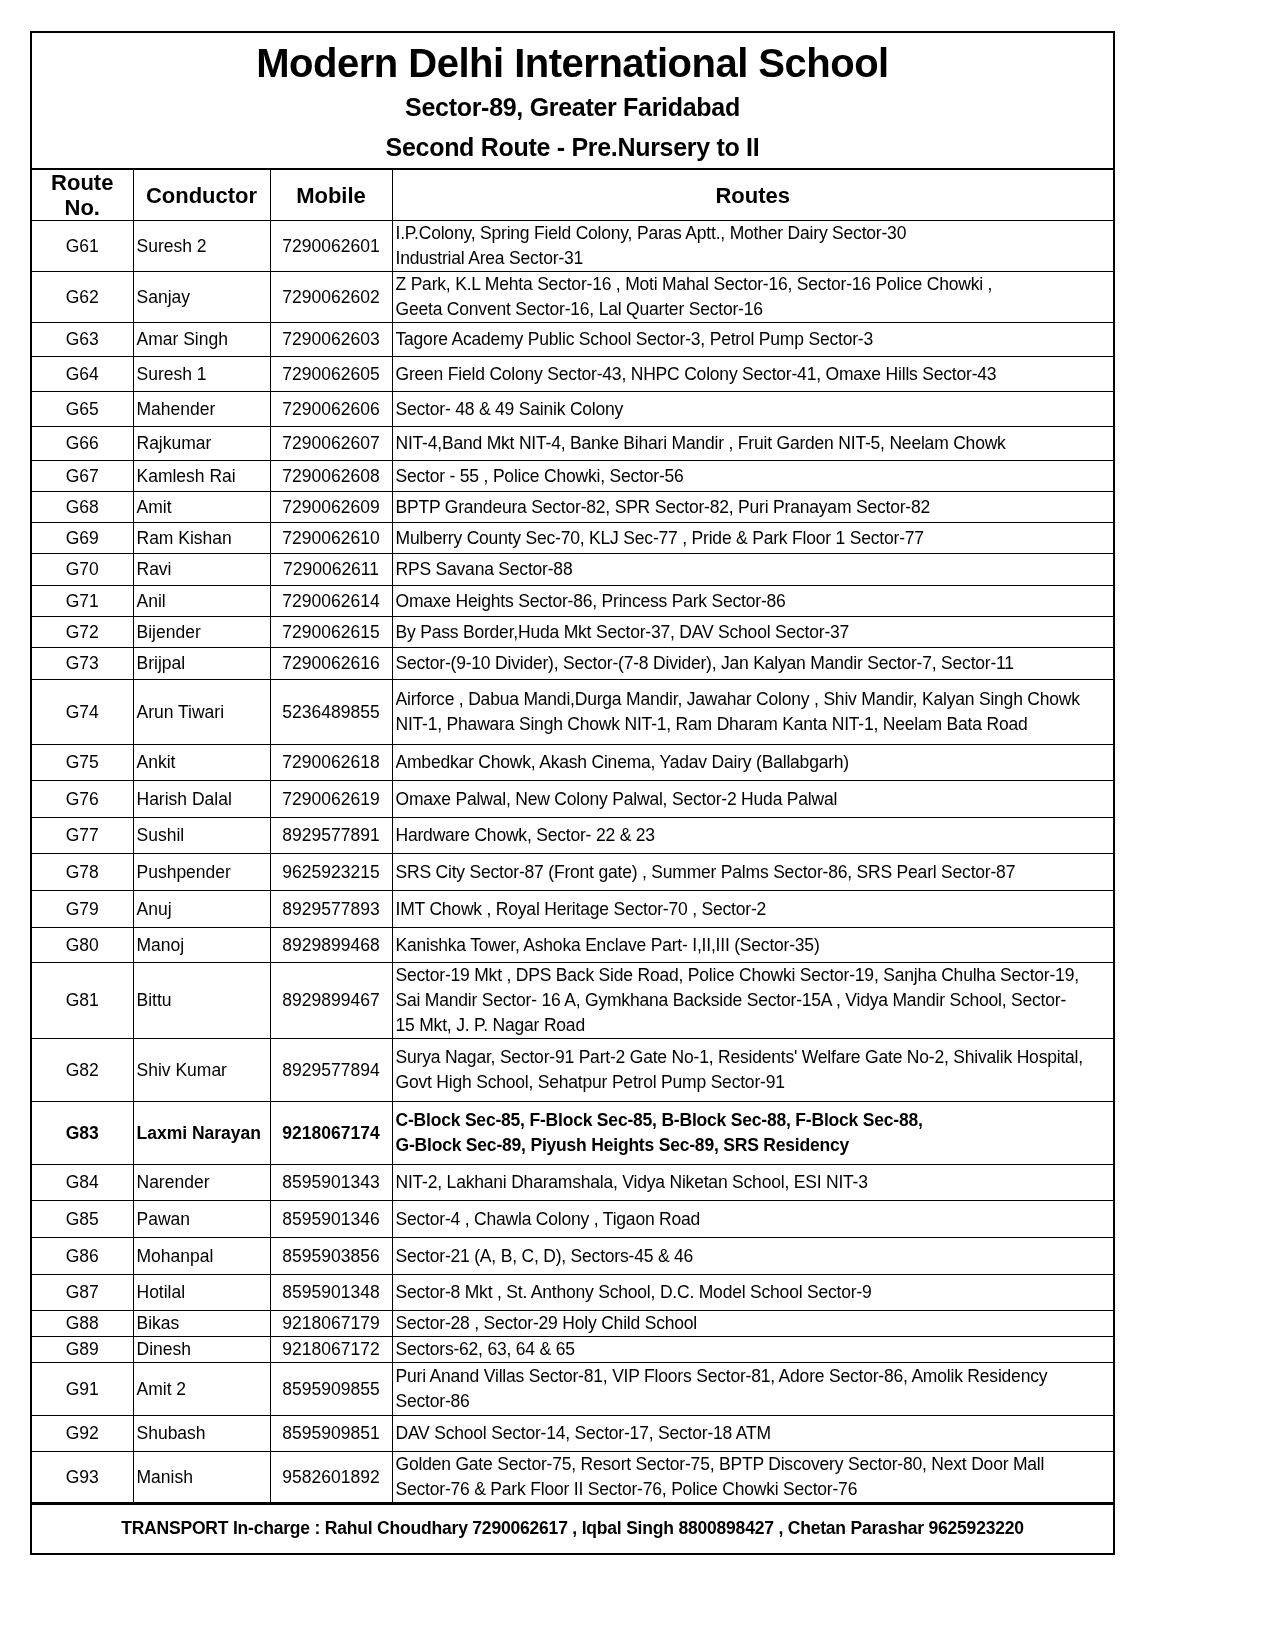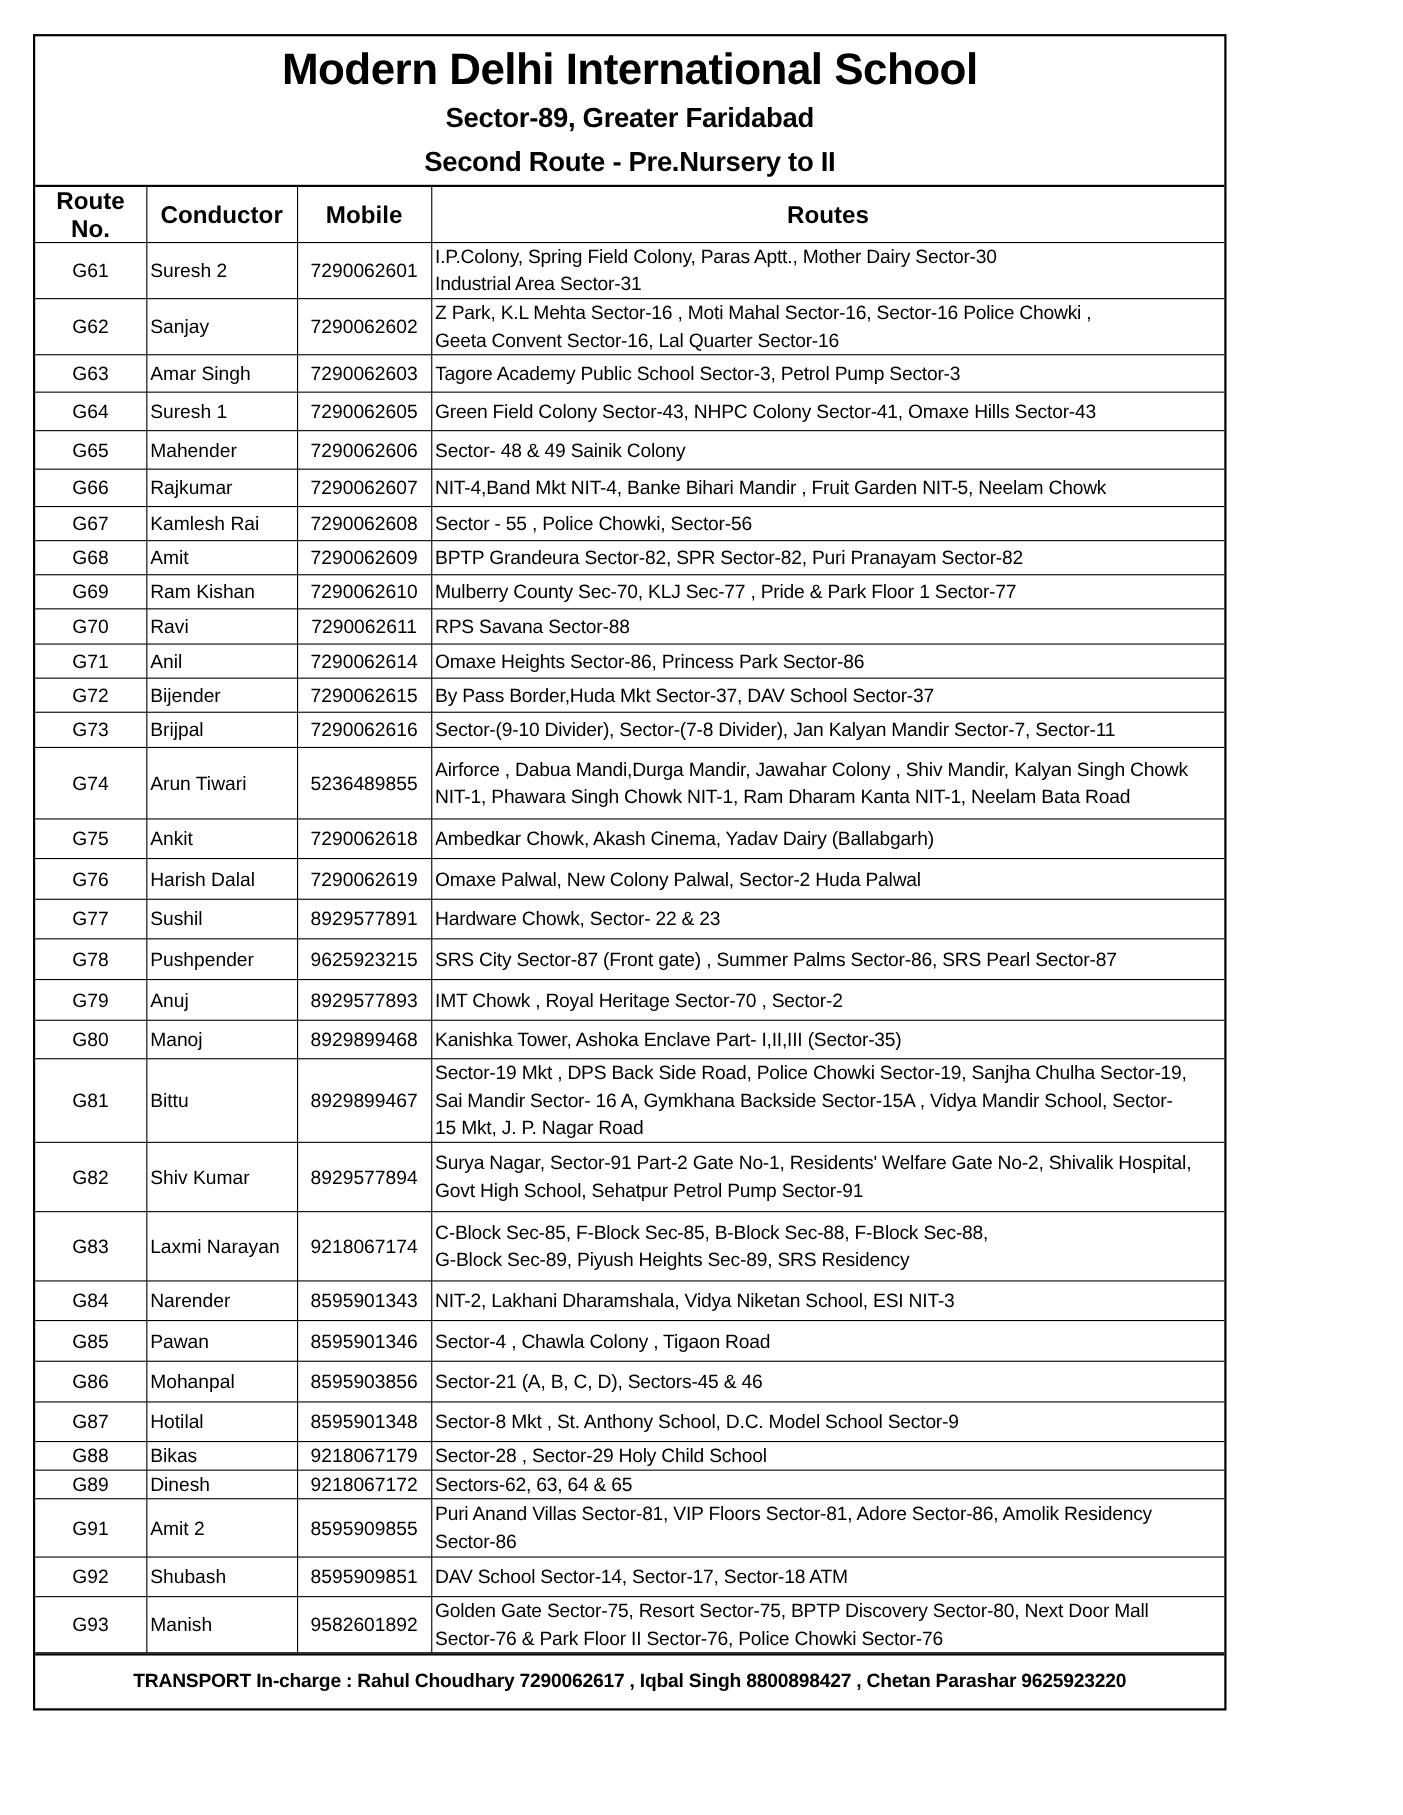--- a/index.html
+++ b/index.html
@@ -224,21 +224,21 @@
         </tr>
         <tr style="height: 63px;">
           <td class="rn">G82</td>
           <td class="cd">Shiv Kumar</td>
           <td class="mb">8929577894</td>
           <td class="rt">
             <span class="rt-line">Surya Nagar, Sector-91 Part-2 Gate No-1, Residents' Welfare Gate No-2, Shivalik Hospital,</span>
             <span class="rt-line">Govt High School, Sehatpur Petrol Pump Sector-91</span>
           </td>
         </tr>
-        <tr style="height: 63px;">
+        <tr style="height: 63px; font-weight: bold;">
           <td class="rn">G83</td>
           <td class="cd">Laxmi Narayan</td>
           <td class="mb">9218067174</td>
           <td class="rt">
             <span class="rt-line">C-Block Sec-85, F-Block Sec-85, B-Block Sec-88, F-Block Sec-88,</span>
             <span class="rt-line">G-Block Sec-89, Piyush Heights Sec-89, SRS Residency</span>
           </td>
         </tr>
         <tr style="height: 36px;">
           <td class="rn">G84</td>

